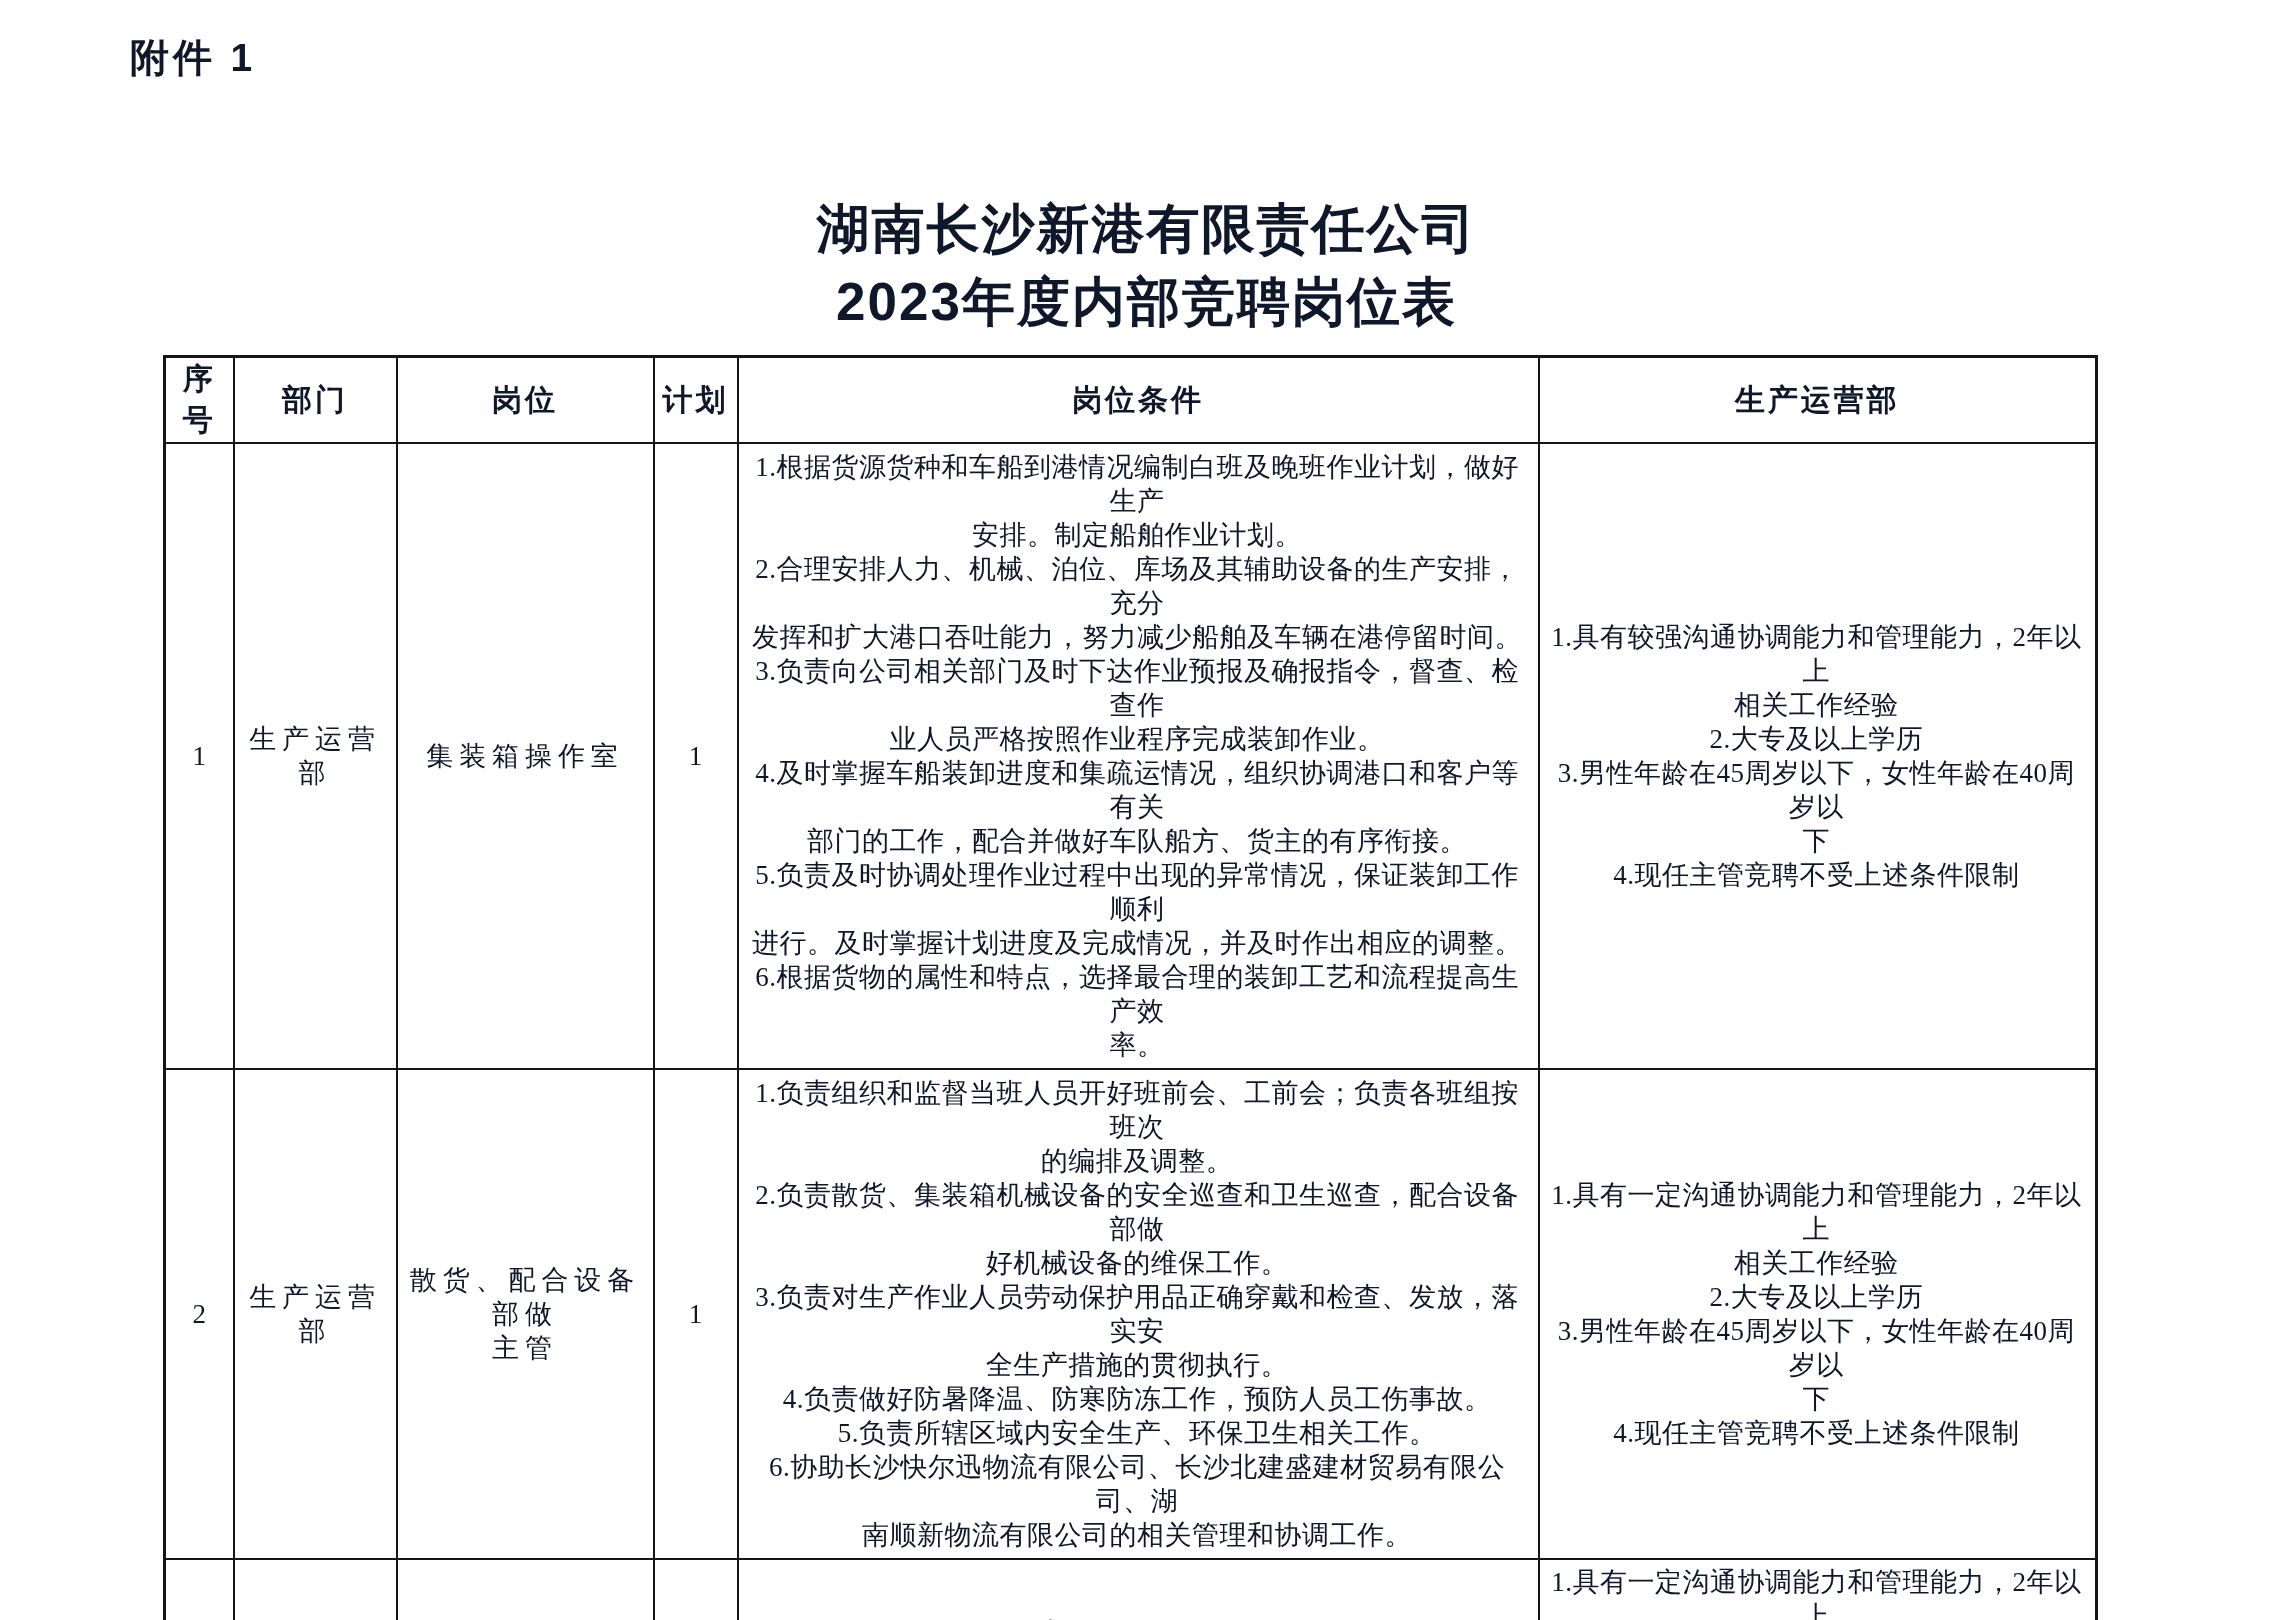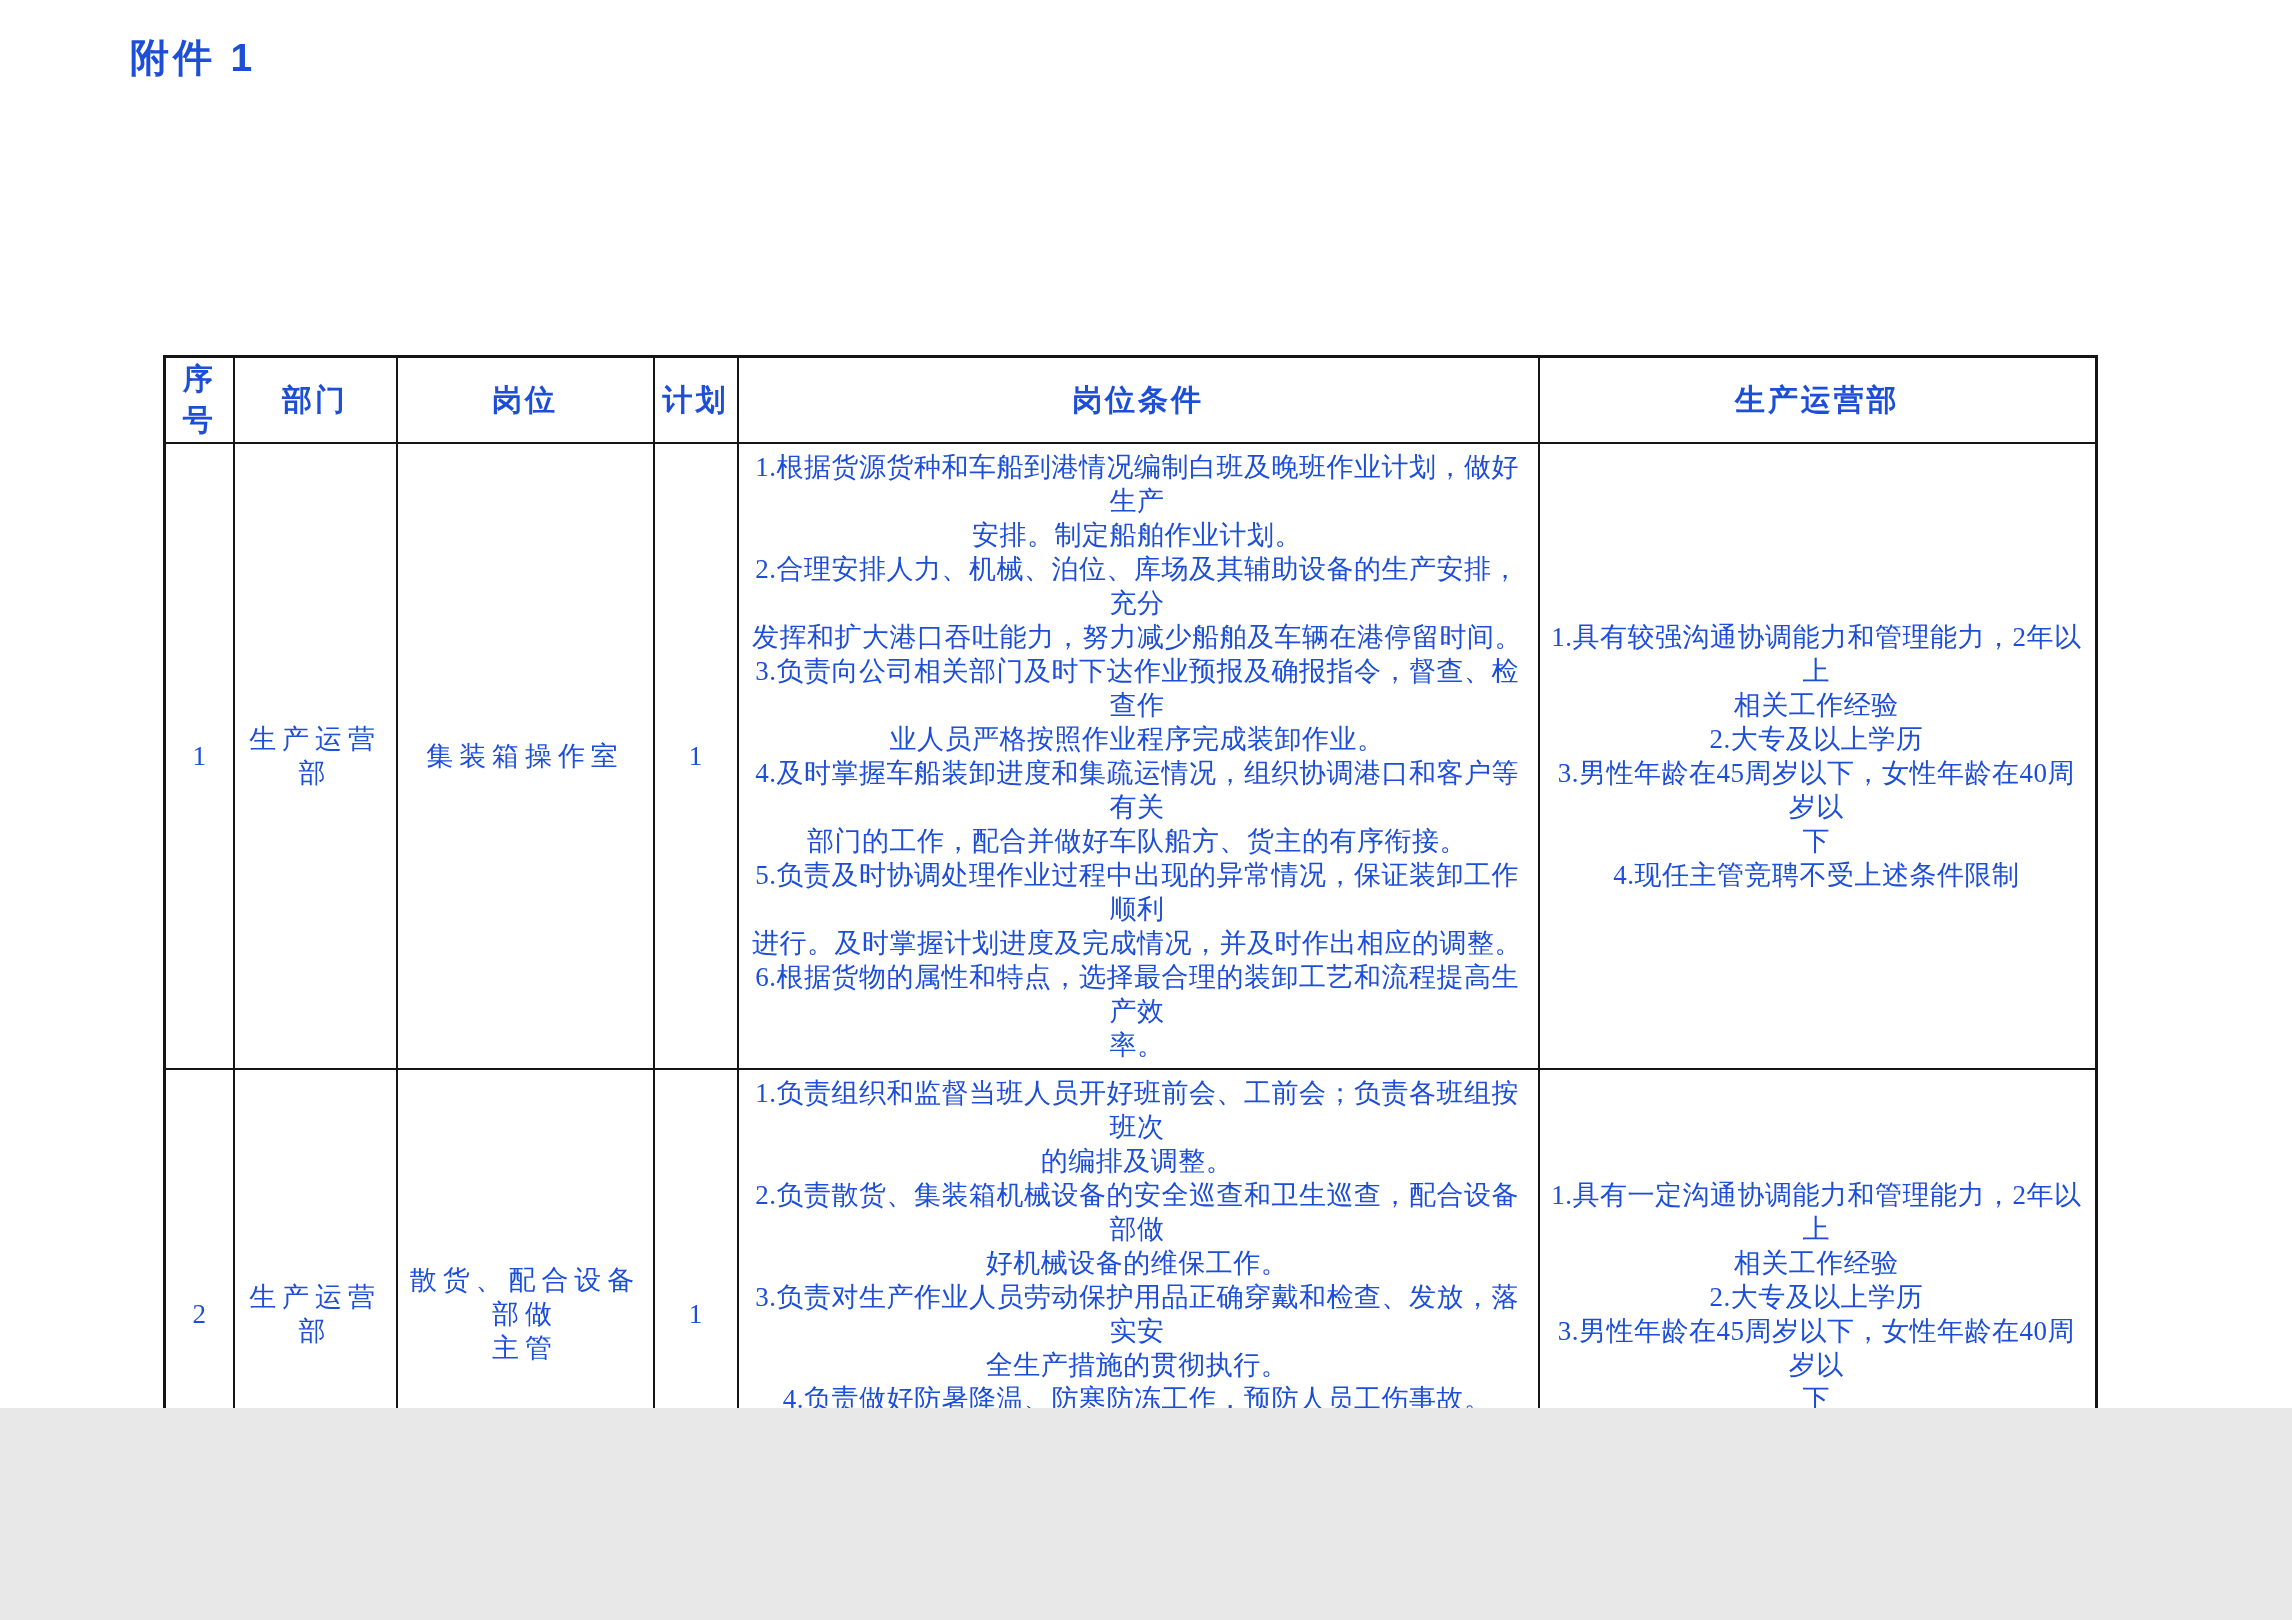--- a/index.html
+++ b/index.html
@@ -3,25 +3,25 @@
 <meta charset="utf-8">
 <style>
   html, body {
     margin: 0;
     padding: 0;
     background: #e8e8e8;
   }
   .page {
     position: relative;
     width: 2293px;
-    height: 1408px;
+    height: 1620px;
     background: #ffffff;
     overflow: hidden;
     font-family: "Liberation Serif", "DejaVu Serif", serif;
-    color: #1d4ed8;
+    color: #0f172a;
   }
   .attachment-label {
     position: absolute;
     left: 130px;
     top: 31px;
     font-family: "Liberation Sans", "DejaVu Sans", sans-serif;
     font-weight: 600;
     font-size: 39px;
     letter-spacing: 3.9px;
   }
@@ -84,20 +84,24 @@
     letter-spacing: 0.5px;
   }
 </style>
 </head>
 <body>
 
 <div class="page">
 
   <div class="attachment-label">附件 1</div>
 
+  <div class="doc-title">
+    <div>湖南长沙新港有限责任公司</div>
+    <div>2023年度内部竞聘岗位表</div>
+  </div>
 
   <table class="position-table">
     <colgroup>
       <col style="width:69px">
       <col style="width:163px">
       <col style="width:257px">
       <col style="width:84px">
       <col style="width:801px">
       <col style="width:558px">
     </colgroup>

